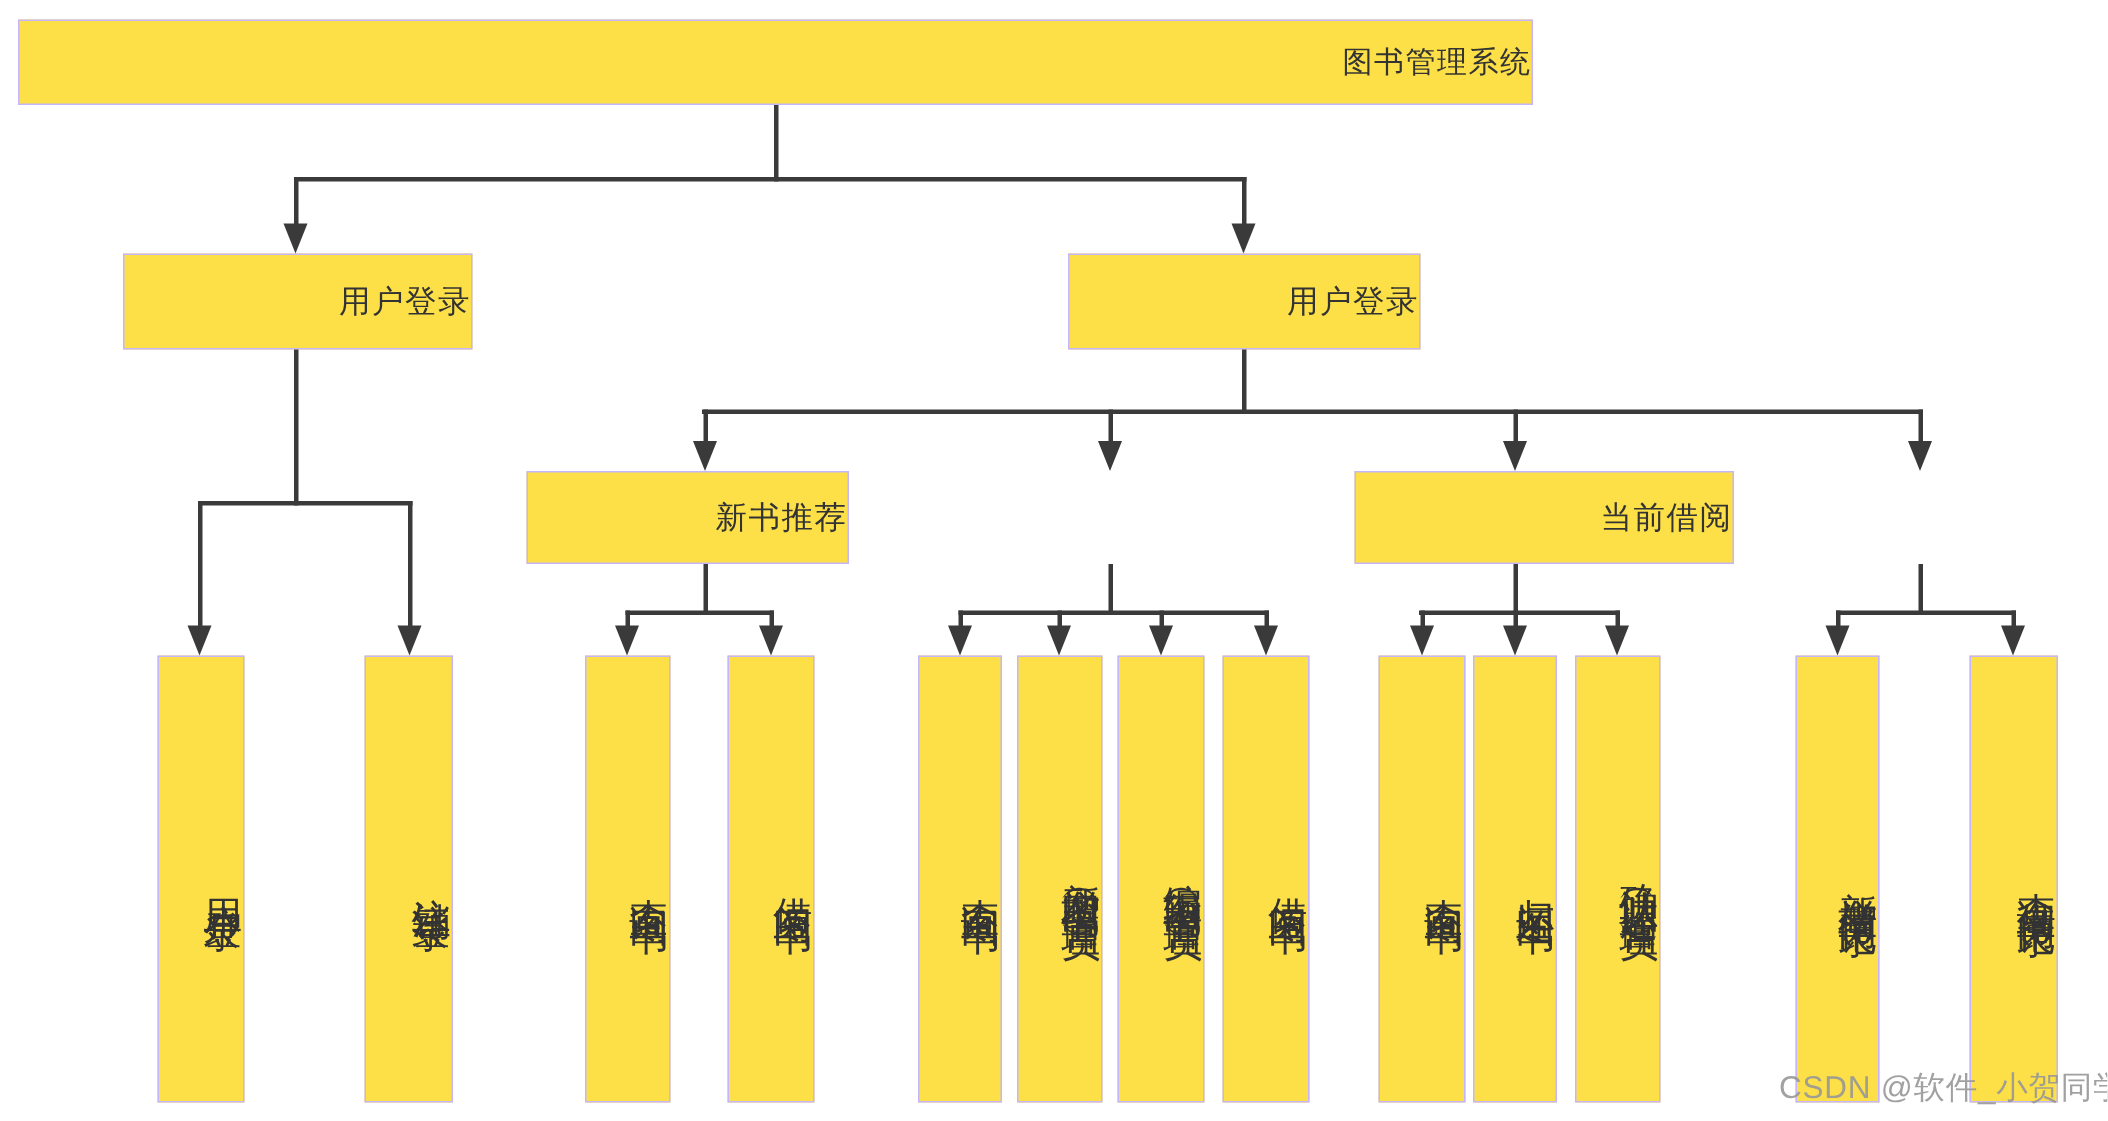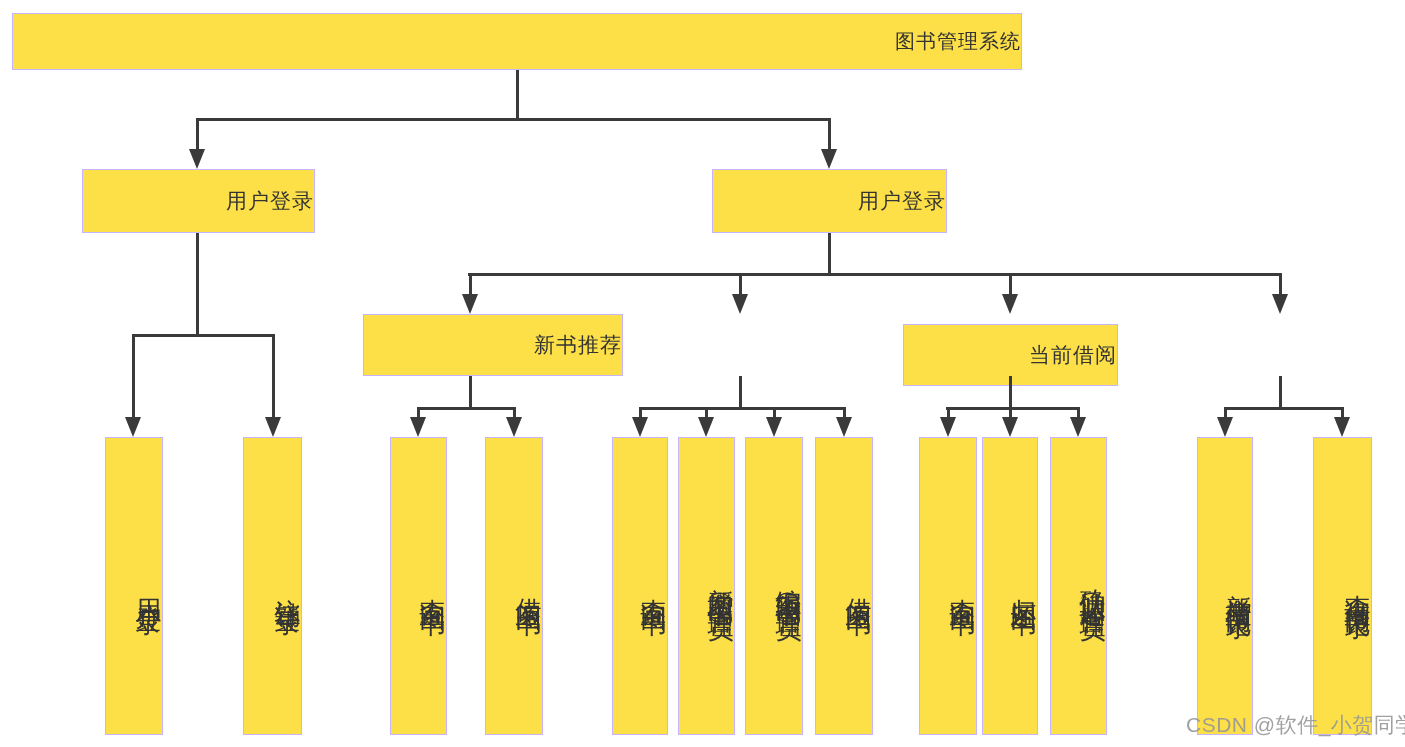--- a/index.html
+++ b/index.html
@@ -67,24 +67,24 @@
     <span>图书管理系统</span>
   </div>
 
   <div class="node h" style="left:82px;top:169px;width:233px;height:64px">
     <span>用户登录</span>
   </div>
   <div class="node h" style="left:712px;top:169px;width:235px;height:64px">
     <span>用户登录</span>
   </div>
 
-  <div class="node h" style="left:363px;top:314px;width:260px;height:62px">
+  <div class="node h" style="left:351px;top:314px;width:215px;height:62px">
     <span>新书推荐</span>
   </div>
-  <div class="node h" style="left:903px;top:324px;width:215px;height:62px">
+  <div class="node h" style="left:903px;top:314px;width:253px;height:62px">
     <span>当前借阅</span>
   </div>
 
   <div class="node v" style="left:105px;top:437px;width:58px;height:298px">
     <span>用户登录</span>
   </div>
   <div class="node v" style="left:243px;top:437px;width:59px;height:298px">
     <span>注销登录</span>
   </div>
   <div class="node v" style="left:390px;top:437px;width:57px;height:298px">

